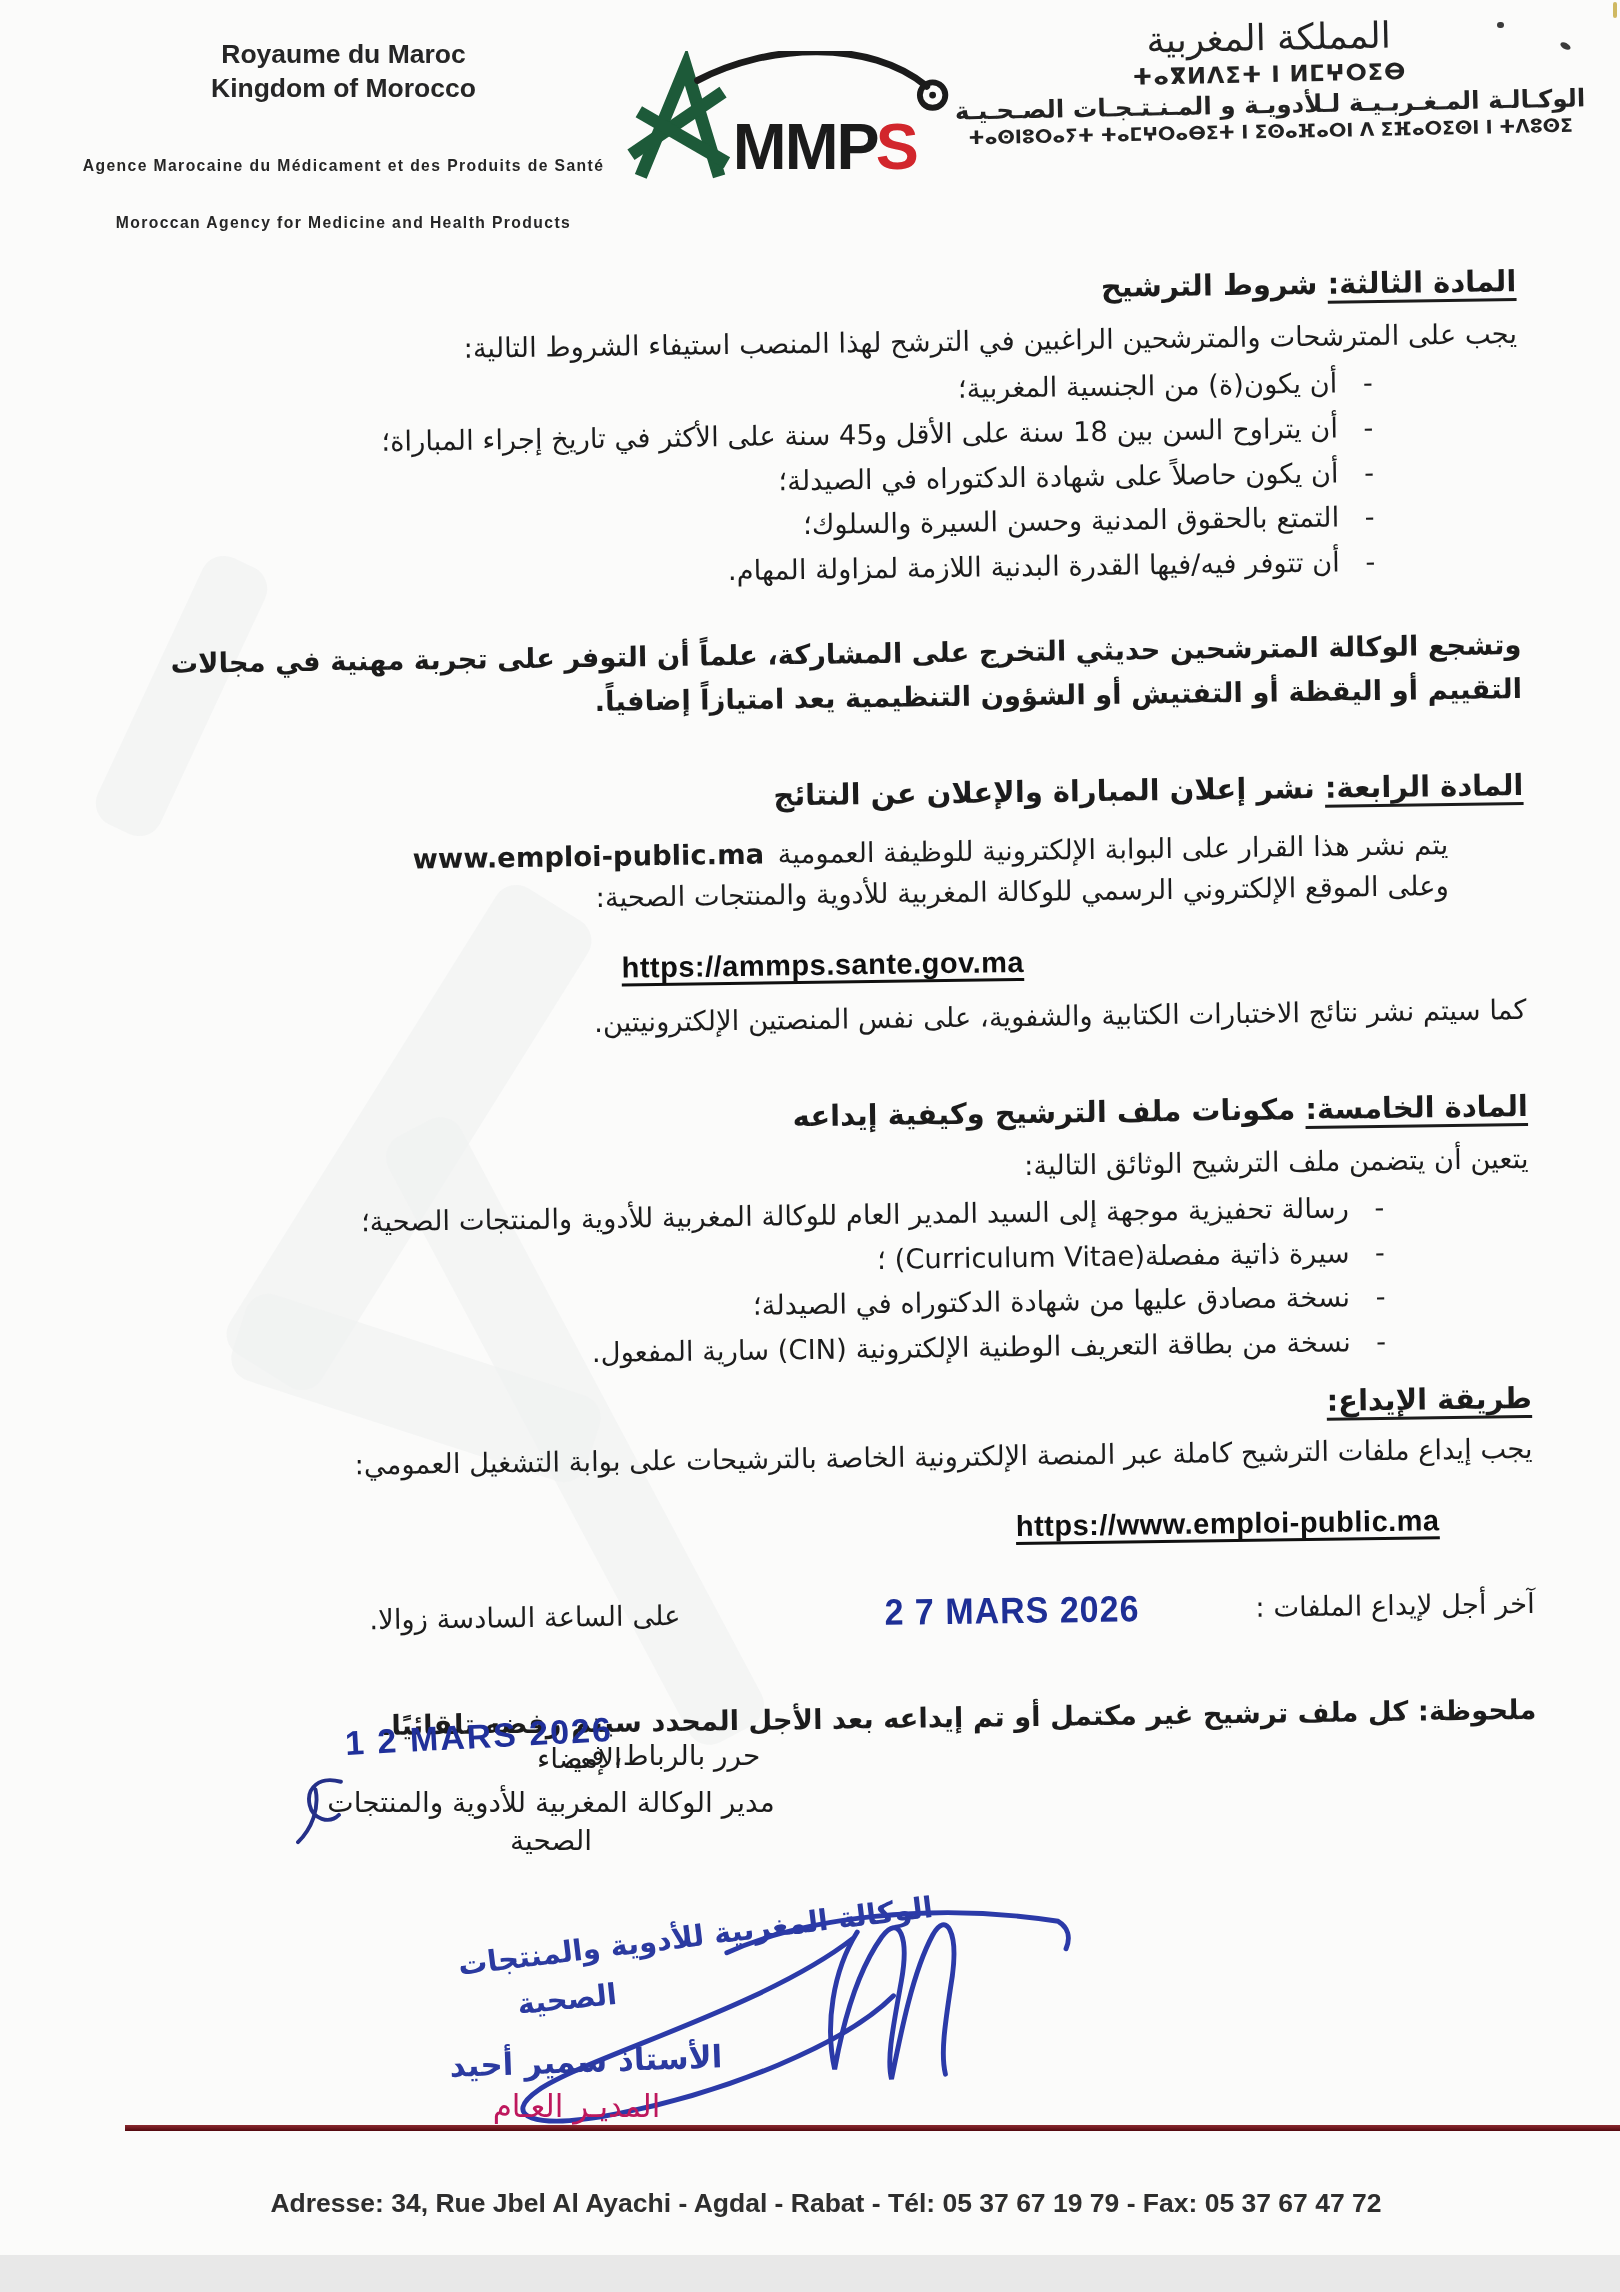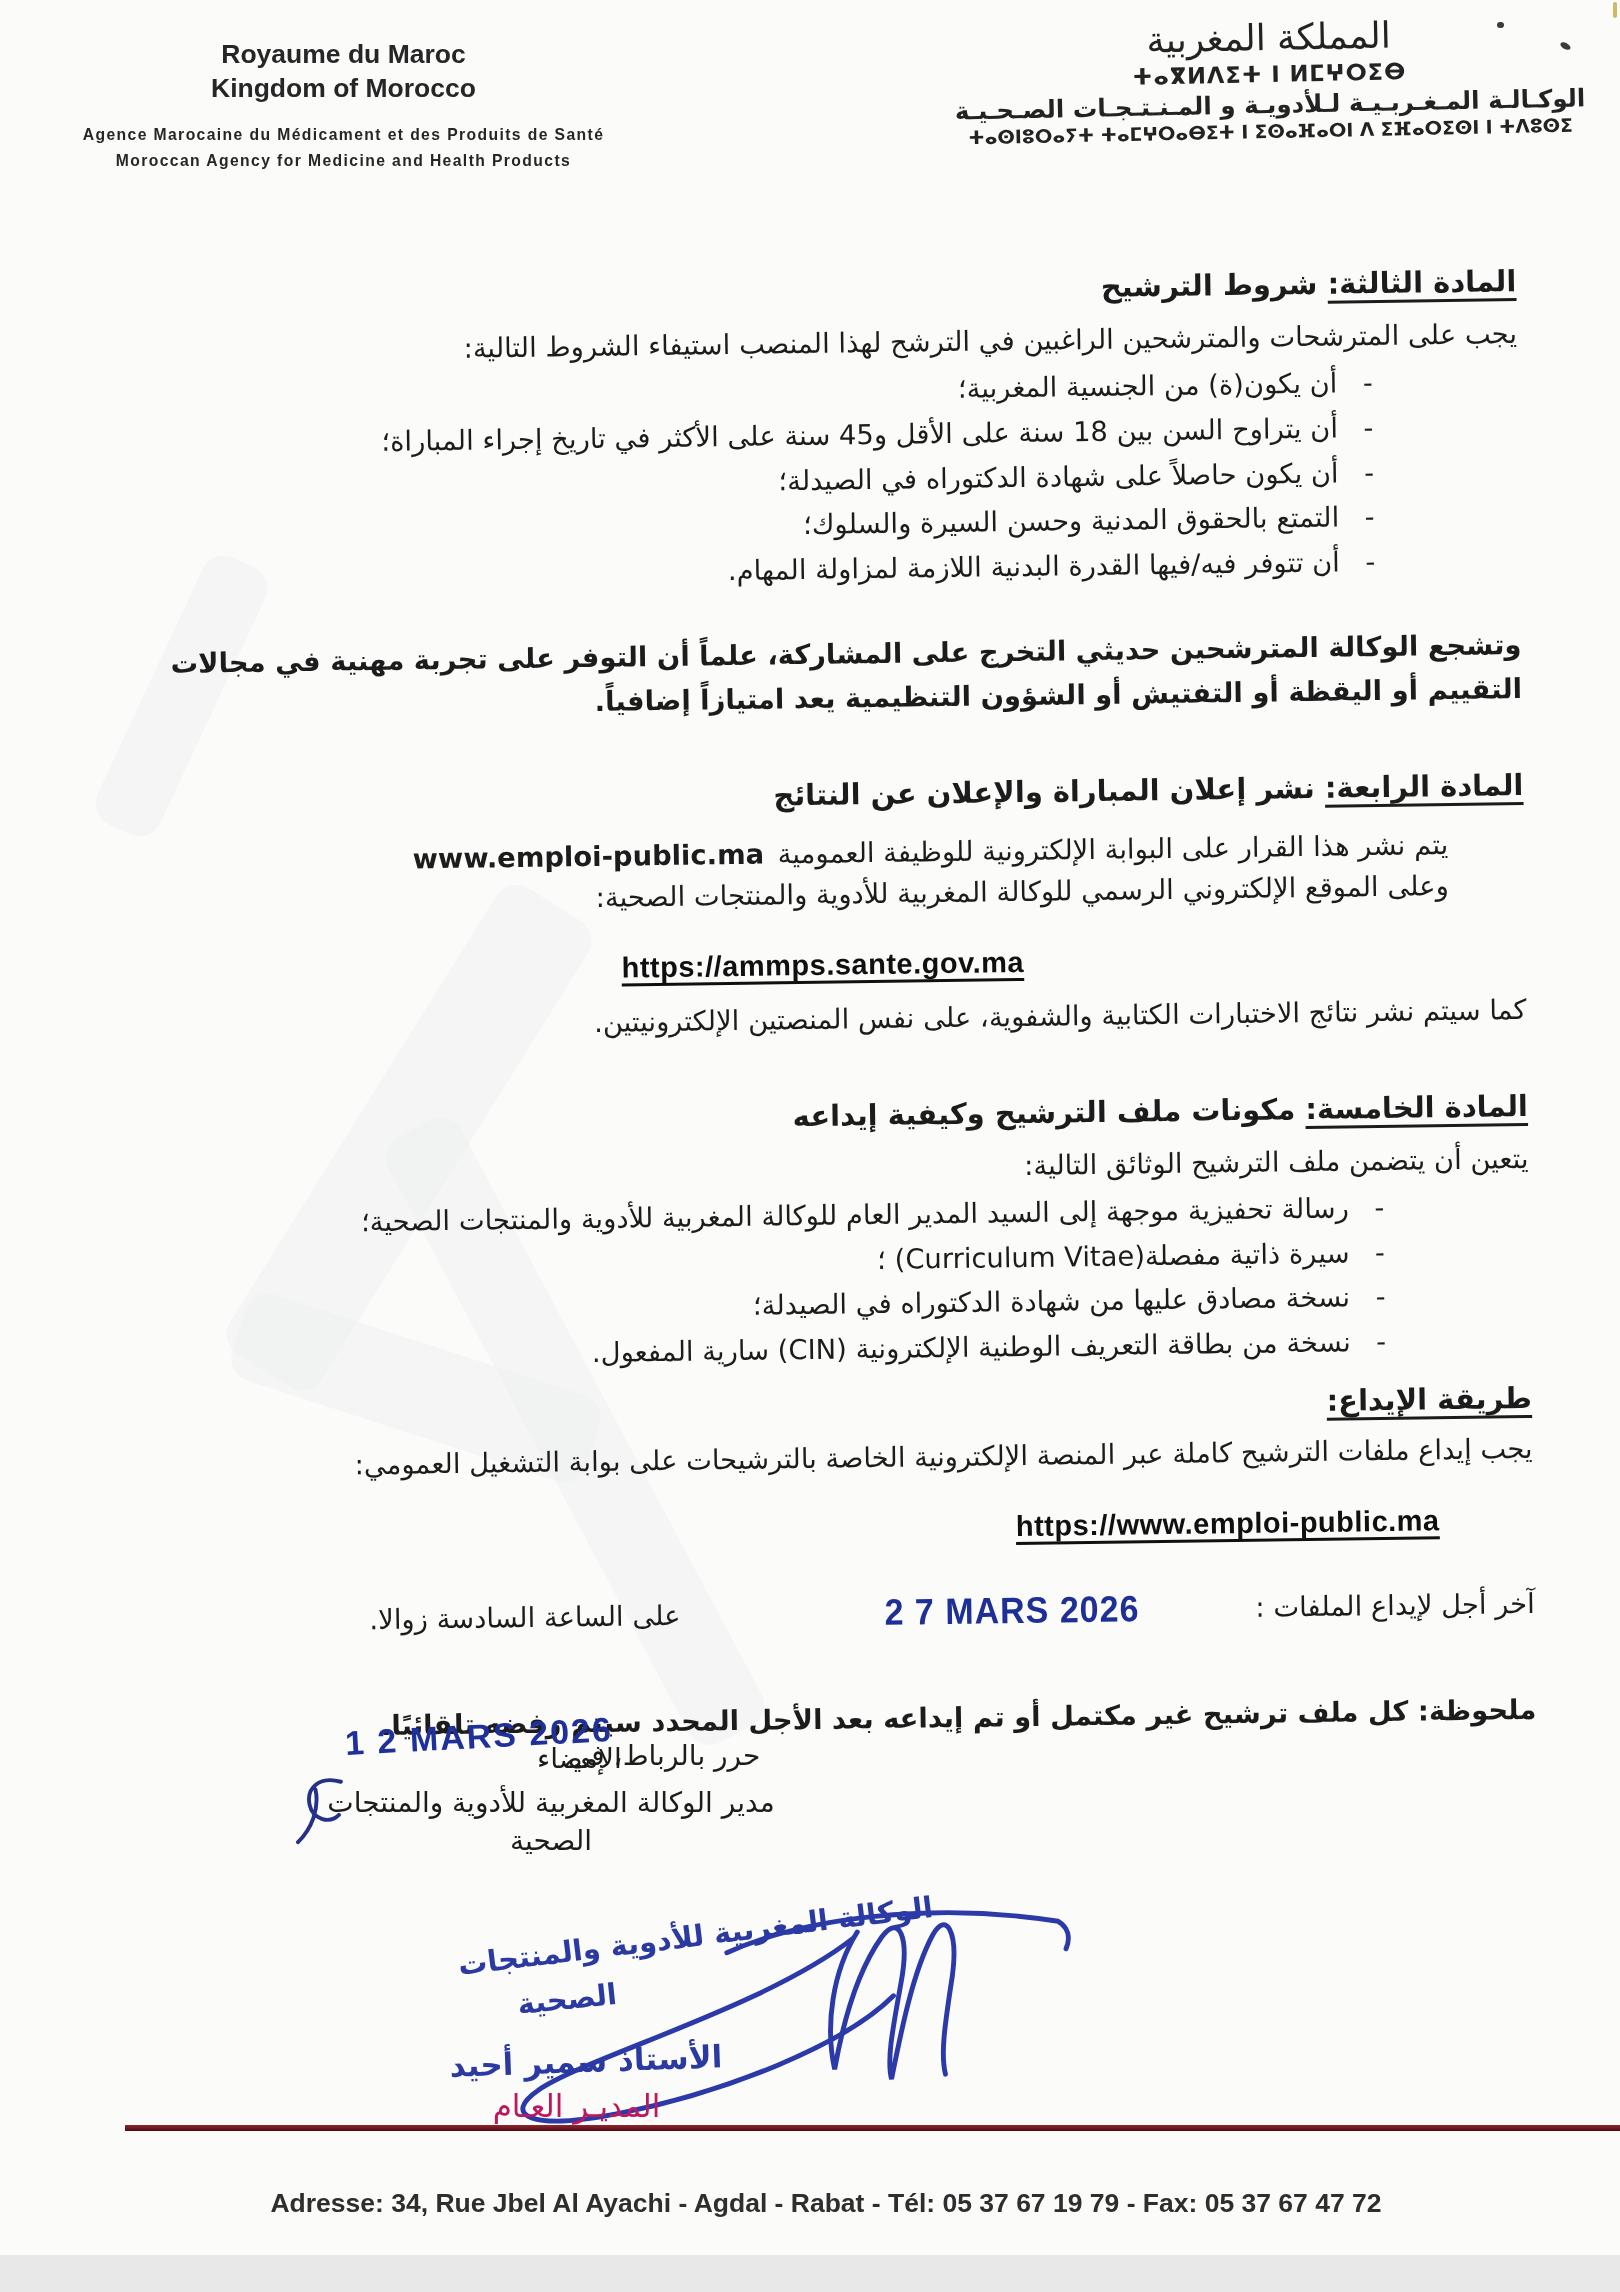--- a/index.html
+++ b/index.html
@@ -15,21 +15,21 @@
   .wm3{left:230px;top:1343px;width:372px;height:90px;transform:rotate(18deg);}
   .wm4{left:147px;top:549px;width:69px;height:294px;transform:rotate(25deg);}
   .speck{position:absolute;background:#3b3b3b;border-radius:50%;}
   .sp1{left:1497px;top:21.6px;width:6.9px;height:6.9px;}
   .sp2{left:1560px;top:43px;width:10.8px;height:5.9px;transform:rotate(28deg);}
   .sp3{left:1613px;top:2px;width:3.9px;height:15.7px;background:#c4a93c;border-radius:2px;opacity:.8;}
   
   .h-left{position:absolute;top:37px;left:69px;width:549px;text-align:center;
     font-family:"Liberation Sans",sans-serif;font-weight:bold;color:#262626;}
   .h-left .big{font-size:26.5px;line-height:1.3;}
-  .h-left .small{font-size:15.7px;letter-spacing:1.4px;line-height:1.7;}
+  .h-left .small{font-size:15.7px;letter-spacing:1.4px;line-height:1.7;margin-top:31px;}
   .h-left .gap{height:15.7px;}
   .h-logo{position:absolute;top:51px;left:619px;width:353px;height:142px;}
   .h-right{position:absolute;top:15.7px;right:27.4px;width:647px;text-align:center;
     direction:rtl;transform:rotate(-1.2deg);color:#232323;}
   .h-right .kingdom{font-size:36px;line-height:1.2;}
   .h-right .tif1{font-size:22.5px;font-weight:bold;letter-spacing:1px;margin-top:2px;}
   .h-right .agency{font-size:24.5px;font-weight:bold;margin-top:2.9px;}
   .h-right .tif2{font-size:18.6px;font-weight:bold;margin-top:2px;}
   
   .content{position:absolute;top:259px;left:110px;right:104px;direction:rtl;text-align:right;
@@ -97,20 +97,34 @@
   <div class="speck sp3"></div>
 
   <div class="h-left">
     <div class="big">Royaume du Maroc</div>
     <div class="big">Kingdom of Morocco</div>
     <div class="gap"></div>
     <div class="small">Agence Marocaine du Médicament et des Produits de Santé</div>
     <div class="small">Moroccan Agency for Medicine and Health Products</div>
   </div>
 
+  <div class="h-logo">
+    <svg width="353" height="142" viewBox="0 0 360 145">
+      <g stroke="#1d5a39" stroke-width="13" fill="none">
+        <path d="M22,128 L68,16 L102,128"></path>
+        <path d="M106,42 L12,106"></path>
+        <path d="M20,62 L110,114"></path>
+      </g>
+      <path d="M80,30 C152,-8 256,-12 314,36" stroke="#1b1b1b" stroke-width="7" fill="none" stroke-linecap="round"></path>
+      <circle cx="320" cy="45" r="13" stroke="#1b1b1b" stroke-width="6" fill="none"></circle>
+      <circle cx="320" cy="45" r="3.5" fill="#1b1b1b"></circle>
+      <text x="116" y="120" font-family="Liberation Sans, sans-serif" font-weight="bold" font-size="66" letter-spacing="-2" fill="#1b1b1b">MMP</text>
+      <text x="262" y="120" font-family="Liberation Sans, sans-serif" font-weight="bold" font-size="66" fill="#d2262c">S</text>
+    </svg>
+  </div>
 
   <div class="h-right">
     <div class="kingdom">المملكة المغربية</div>
     <div class="tif1">ⵜⴰⴳⵍⴷⵉⵜ ⵏ ⵍⵎⵖⵔⵉⴱ</div>
     <div class="agency">الوكـالـة المـغـربـيـة لـلأدويـة و المـنـتـجـات الصـحـيـة</div>
     <div class="tif2">ⵜⴰⵙⵏⵓⵔⴰⵢⵜ ⵜⴰⵎⵖⵔⴰⴱⵉⵜ ⵏ ⵉⵙⴰⴼⴰⵔⵏ ⴷ ⵉⴼⴰⵔⵉⵙⵏ ⵏ ⵜⴷⵓⵙⵉ</div>
   </div>
 
   <div class="content">
 

